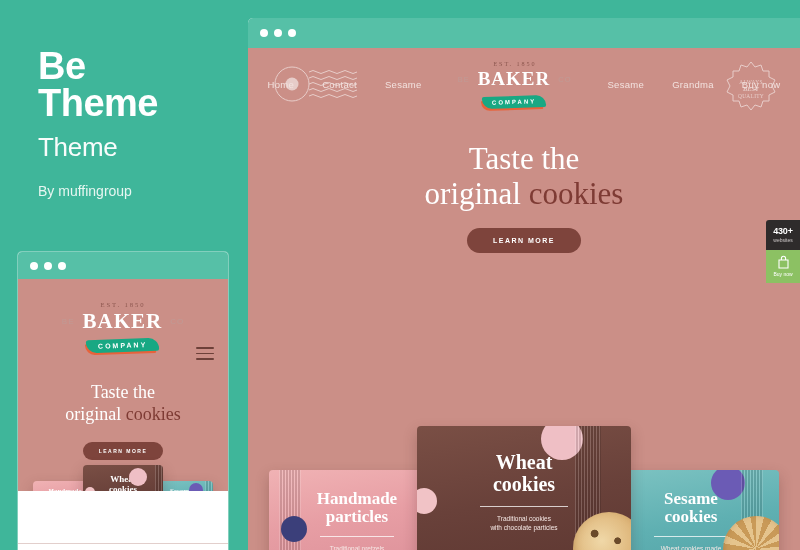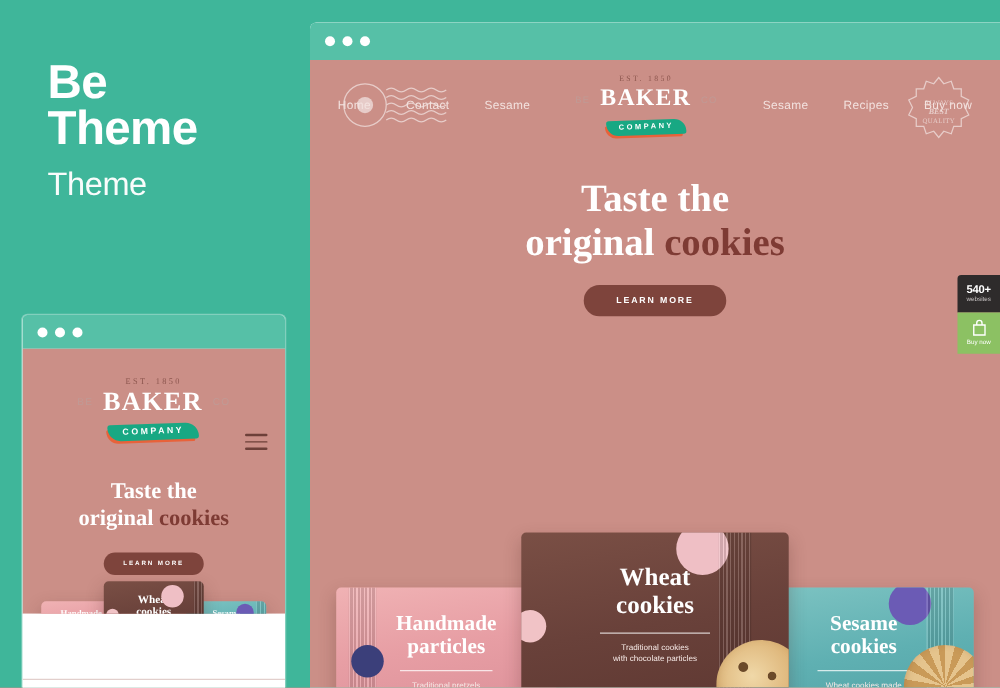--- a/index.html
+++ b/index.html
@@ -70,21 +70,21 @@
   #mobile-logo .logo-est { font-size:7px; }
   #mobile-logo .logo-baker { font-size:21px; }
   #mobile-logo .logo-side { font-size:8px; }
   #mobile-logo .logo-ribbon { font-size:7px; padding:3px 12px; margin-top:2px; }
 
   #mobile-burger {
     position:absolute; right:14px; top:64px; width:18px;
   }
   #mobile-burger span { display:block; height:1.6px; background:#6d4039; margin:4px 0; border-radius:1px; }
 
-  .hero-head { text-align:center; font-family:"Liberation Serif", serif; font-weight:bold; }
+  .hero-head { text-align:center; font-family:"Liberation Serif", serif; font-weight:normal; }
   .hero-head .hl-white { color:#ffffff; }
   .hero-head .hl-dark { color:#7e3b34; }
   #mobile-headline { margin-top:30px; font-size:18px; line-height:1.2; }
   .learn-btn {
     display:inline-block; background:#7e443c; color:#ffffff; border-radius:40px;
     letter-spacing:1.5px; font-weight:bold; text-align:center;
   }
   #mobile-learn-wrap { text-align:center; margin-top:14px; }
   #mobile-learn { font-size:5px; padding:6px 16px; }
 
@@ -232,20 +232,21 @@
 <body>
 
 <div id="left-panel">
 
   <div id="theme-info">
     <div id="theme-name">
       <div>Be</div>
       <div>Theme</div>
     </div>
     <div id="theme-subtitle">Theme</div>
+    <div id="theme-author">By muffingroup</div>
   </div>
 
   <div id="mobile-mockup">
     <div class="chrome-bar">
       <span class="chrome-dot"></span>
       <span class="chrome-dot"></span>
       <span class="chrome-dot"></span>
     </div>
 
     <div class="site-hero" id="mobile-hero">
@@ -360,21 +361,21 @@
           <span class="logo-baker">BAKER</span>
           <span class="logo-side">CO</span>
         </span>
         <div>
           <span class="logo-ribbon">COMPANY</span>
         </div>
       </div>
 
       <span class="nav-group">
         <a class="nav-link">Sesame</a>
-        <a class="nav-link">Recipes</a>
+        <a class="nav-link">Grandma</a>
         <a class="nav-link">Buy now</a>
       </span>
     </nav>
 
     <div class="hero-head" id="desktop-headline">
       <div class="hl-white">Taste the</div>
       <div>
         <span class="hl-white">original </span><span class="hl-dark">cookies</span>
       </div>
     </div>
@@ -446,21 +447,21 @@
       <span class="prod-circle"></span>
       <span class="prod-circle"></span>
       <span class="prod-circle"></span>
       <span class="prod-circle"></span>
     </div>
   </div>
 </div>
 
 <div id="side-buttons">
   <div id="websites-badge">
-    <div id="websites-count">540+</div>
+    <div id="websites-count">430+</div>
     <div id="websites-label">websites</div>
   </div>
   <div id="buynow-btn">
     <svg id="bag-icon" width="13" height="14" viewBox="0 0 13 14">
       <path d="M2 5 h9 v8 h-9 z" fill="none" stroke="#fff" stroke-width="1.1"></path>
       <path d="M4.4 5 V3.4 a2.1 2.1 0 0 1 4.2 0 V5" fill="none" stroke="#fff" stroke-width="1.1"></path>
     </svg>
     <div id="buynow-label">Buy now</div>
   </div>
 </div>

